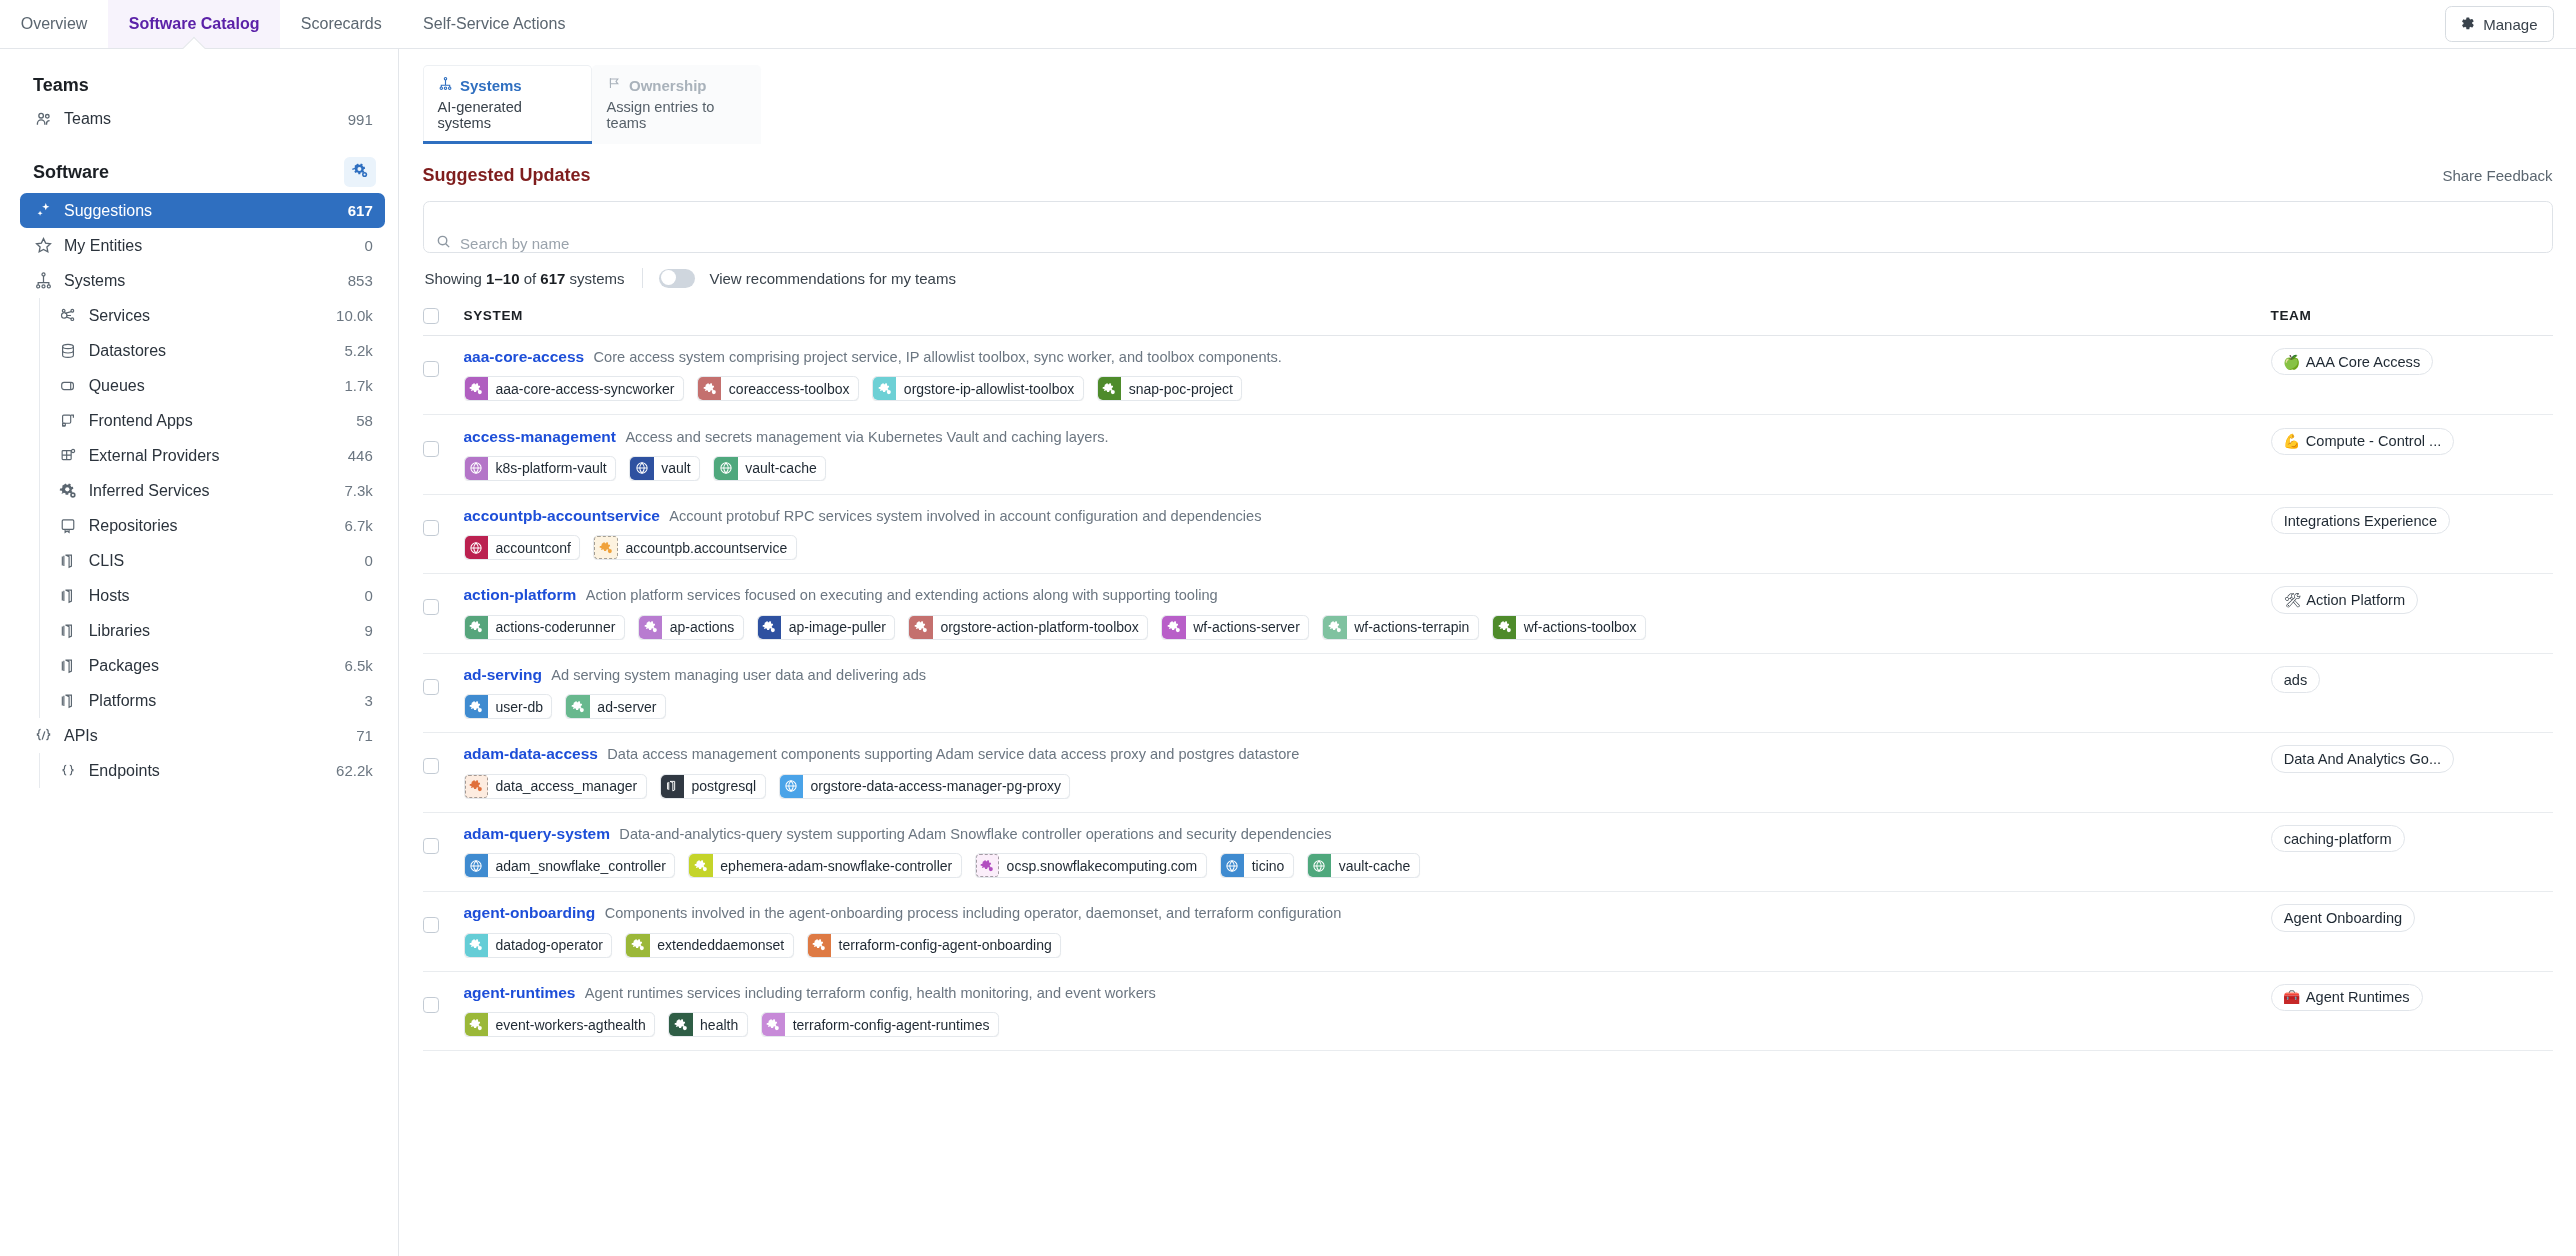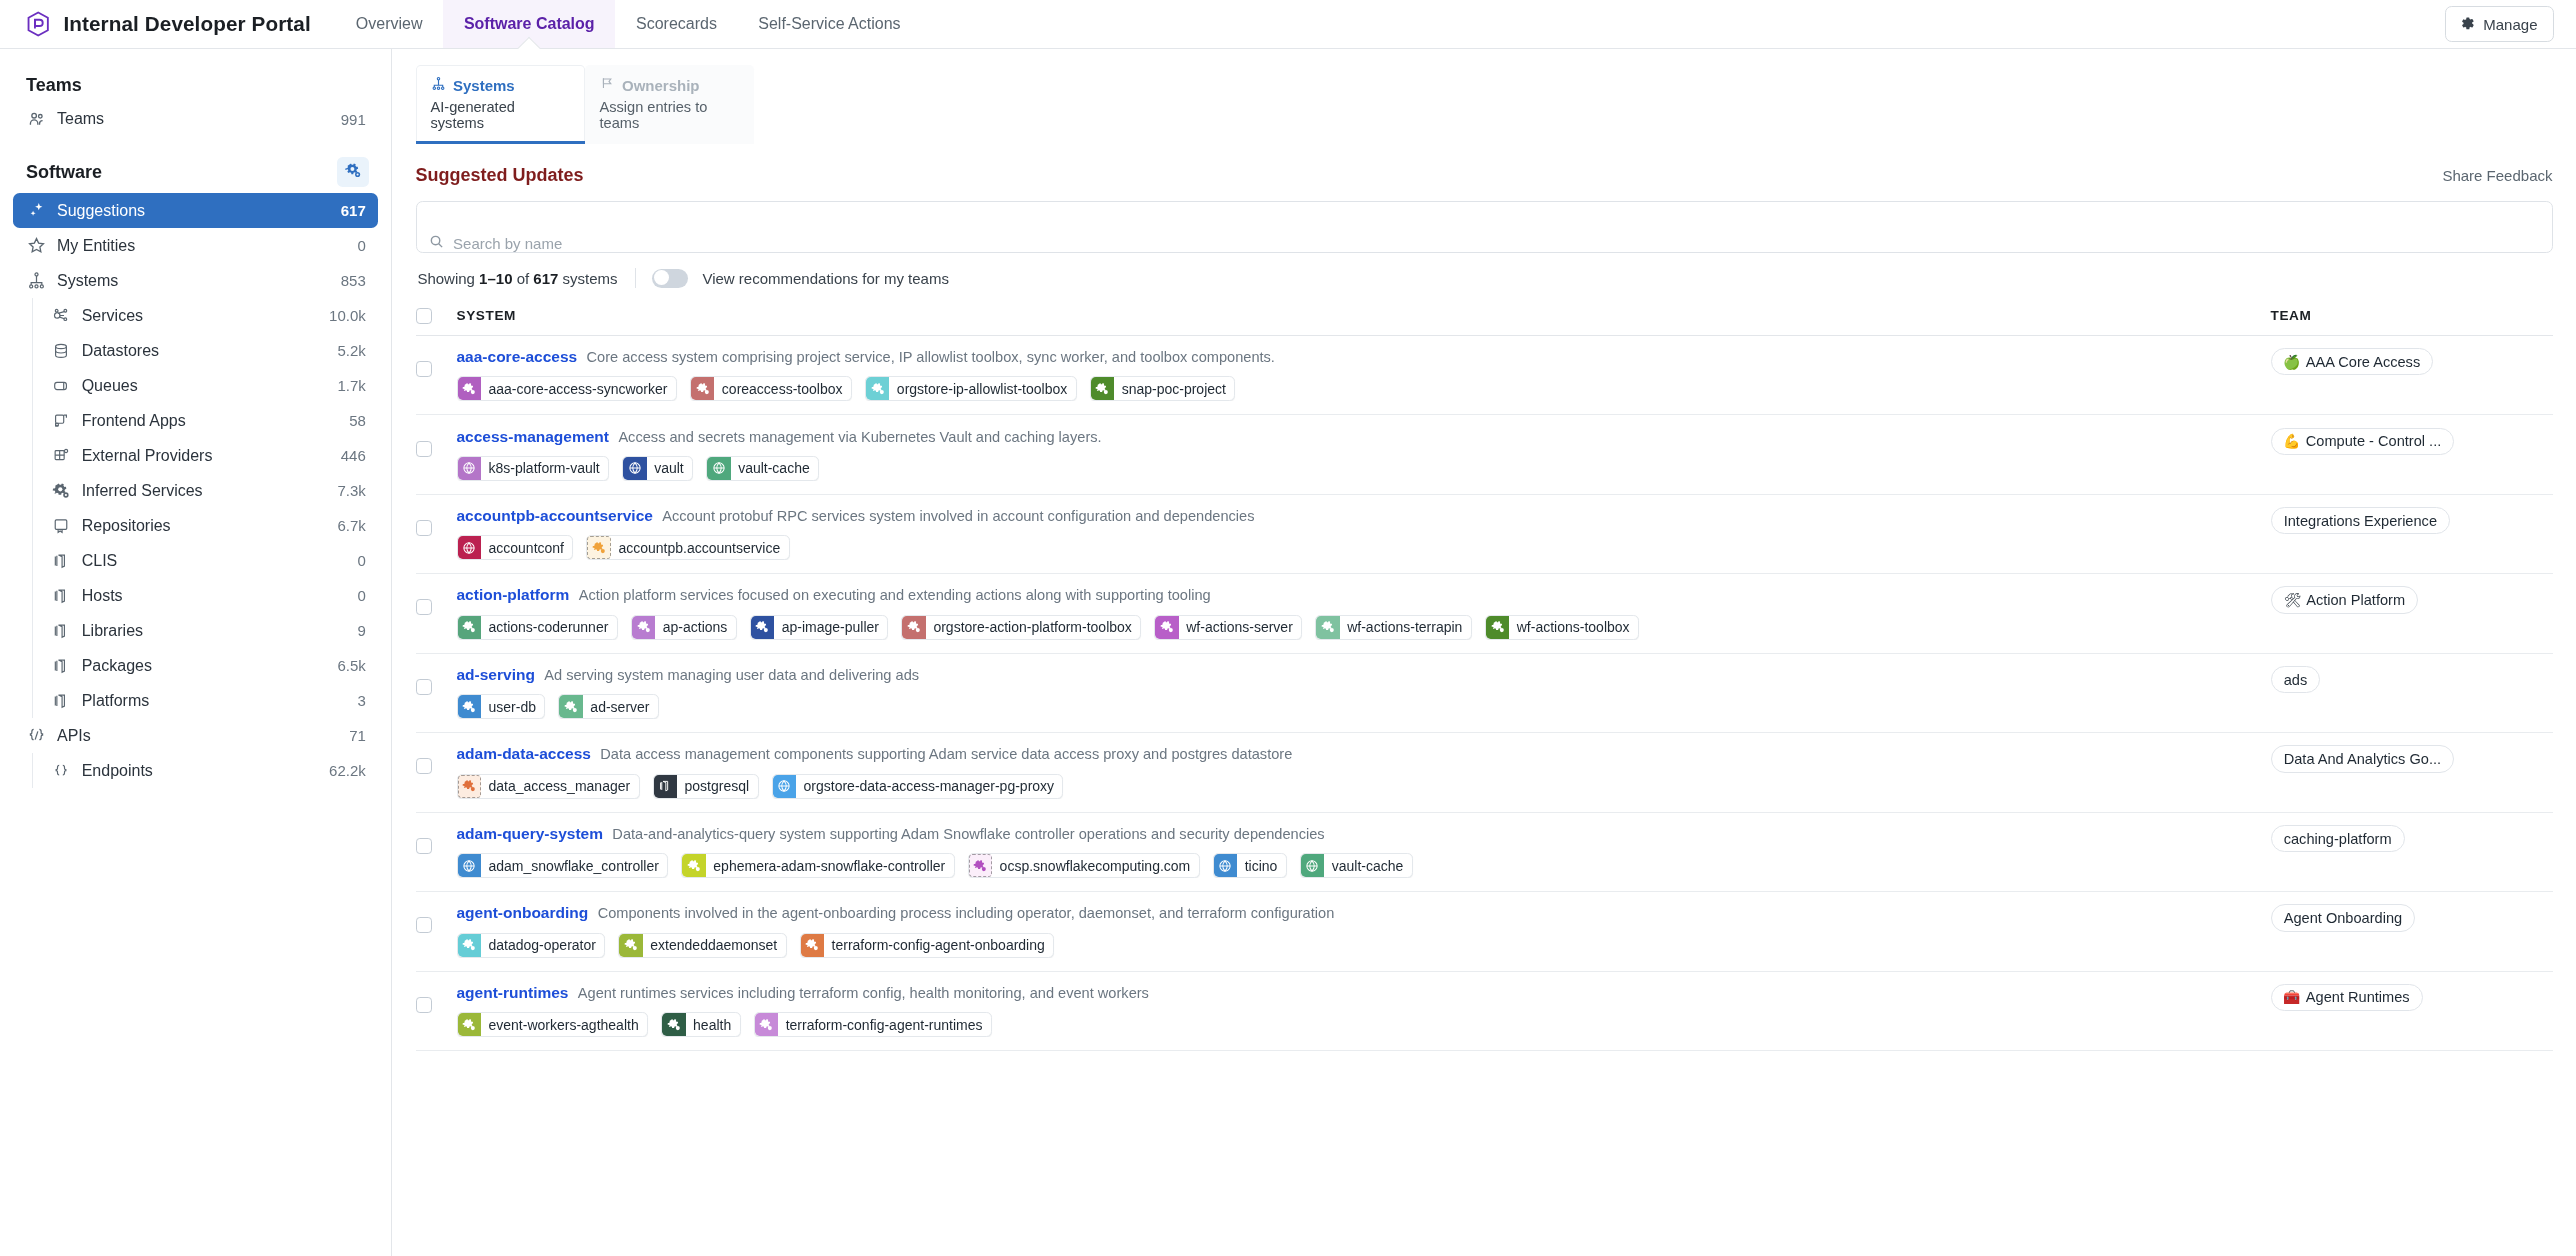--- a/index.html
+++ b/index.html
@@ -48,21 +48,21 @@
   }
   .topbar-right { margin-left: auto; display: flex; align-items: center; padding-right: 22.5px; }
   .manage-btn {
     display: flex; align-items: center; gap: 8.4px;
     border: 0.9px solid #d7dce1; border-radius: 6.6px;
     background: #fff;
     padding: 7.5px 15px 7.5px 13px;
     font-size: 15px; color: #39424b; cursor: pointer;
   }
   
-  #shell { display: flex; height: calc(1256px - 49px); }
+  #shell { display: flex; height: calc(1256px - 49px); padding-left: 7px; }
   
   #sidebar {
     width: 392px; flex: 0 0 392px;
     border-right: 0.9px solid #e3e6ea;
     padding: 20.7px 13px 0 13px;
     background: #fff;
     overflow: hidden;
   }
   .side-section-head {
     display: flex; align-items: center; justify-content: space-between;
@@ -165,30 +165,20 @@
     border: 0.9px solid #e1e5ea; border-radius: 938px; background: #fff;
     padding: 4.7px 12.2px; font-size: 14.6px; color: #1f2933; white-space: nowrap;
     max-width: 263px; overflow: hidden;
   }
   .team-emoji { font-size: 14px; line-height: 1; }
 </style>
 </head>
 <body>
 
 <div id="topbar">
-  <div class="brand">
-    <span>
-      <svg class="brand-logo" viewBox="0 0 26 28">
-          <path d="M13 1.6 23.4 7.2v13.6L13 26.4 2.6 20.8V7.2z" fill="none" stroke="#6b2fc0" stroke-width="2"></path>
-          <path d="M9.5 9.4h5a3.4 3.4 0 0 1 0 6.8h-5z" fill="none" stroke="#6b2fc0" stroke-width="2"></path>
-          <path d="M9.5 9.4v9.4" fill="none" stroke="#6b2fc0" stroke-width="2"></path>
-        </svg>
-    </span>
-    <span class="brand-title">Internal Developer Portal</span>
-  </div>
   <div class="topnav">
     <div class="topnav-item">Overview</div>
     <div class="topnav-item active">Software Catalog</div>
     <div class="topnav-item">Scorecards</div>
     <div class="topnav-item">Self-Service Actions</div>
   </div>
   <div class="topbar-right">
     <div class="manage-btn">
       <span>
         <svg width="16" height="16" viewBox="0 0 16 16" fill="#39424b">

